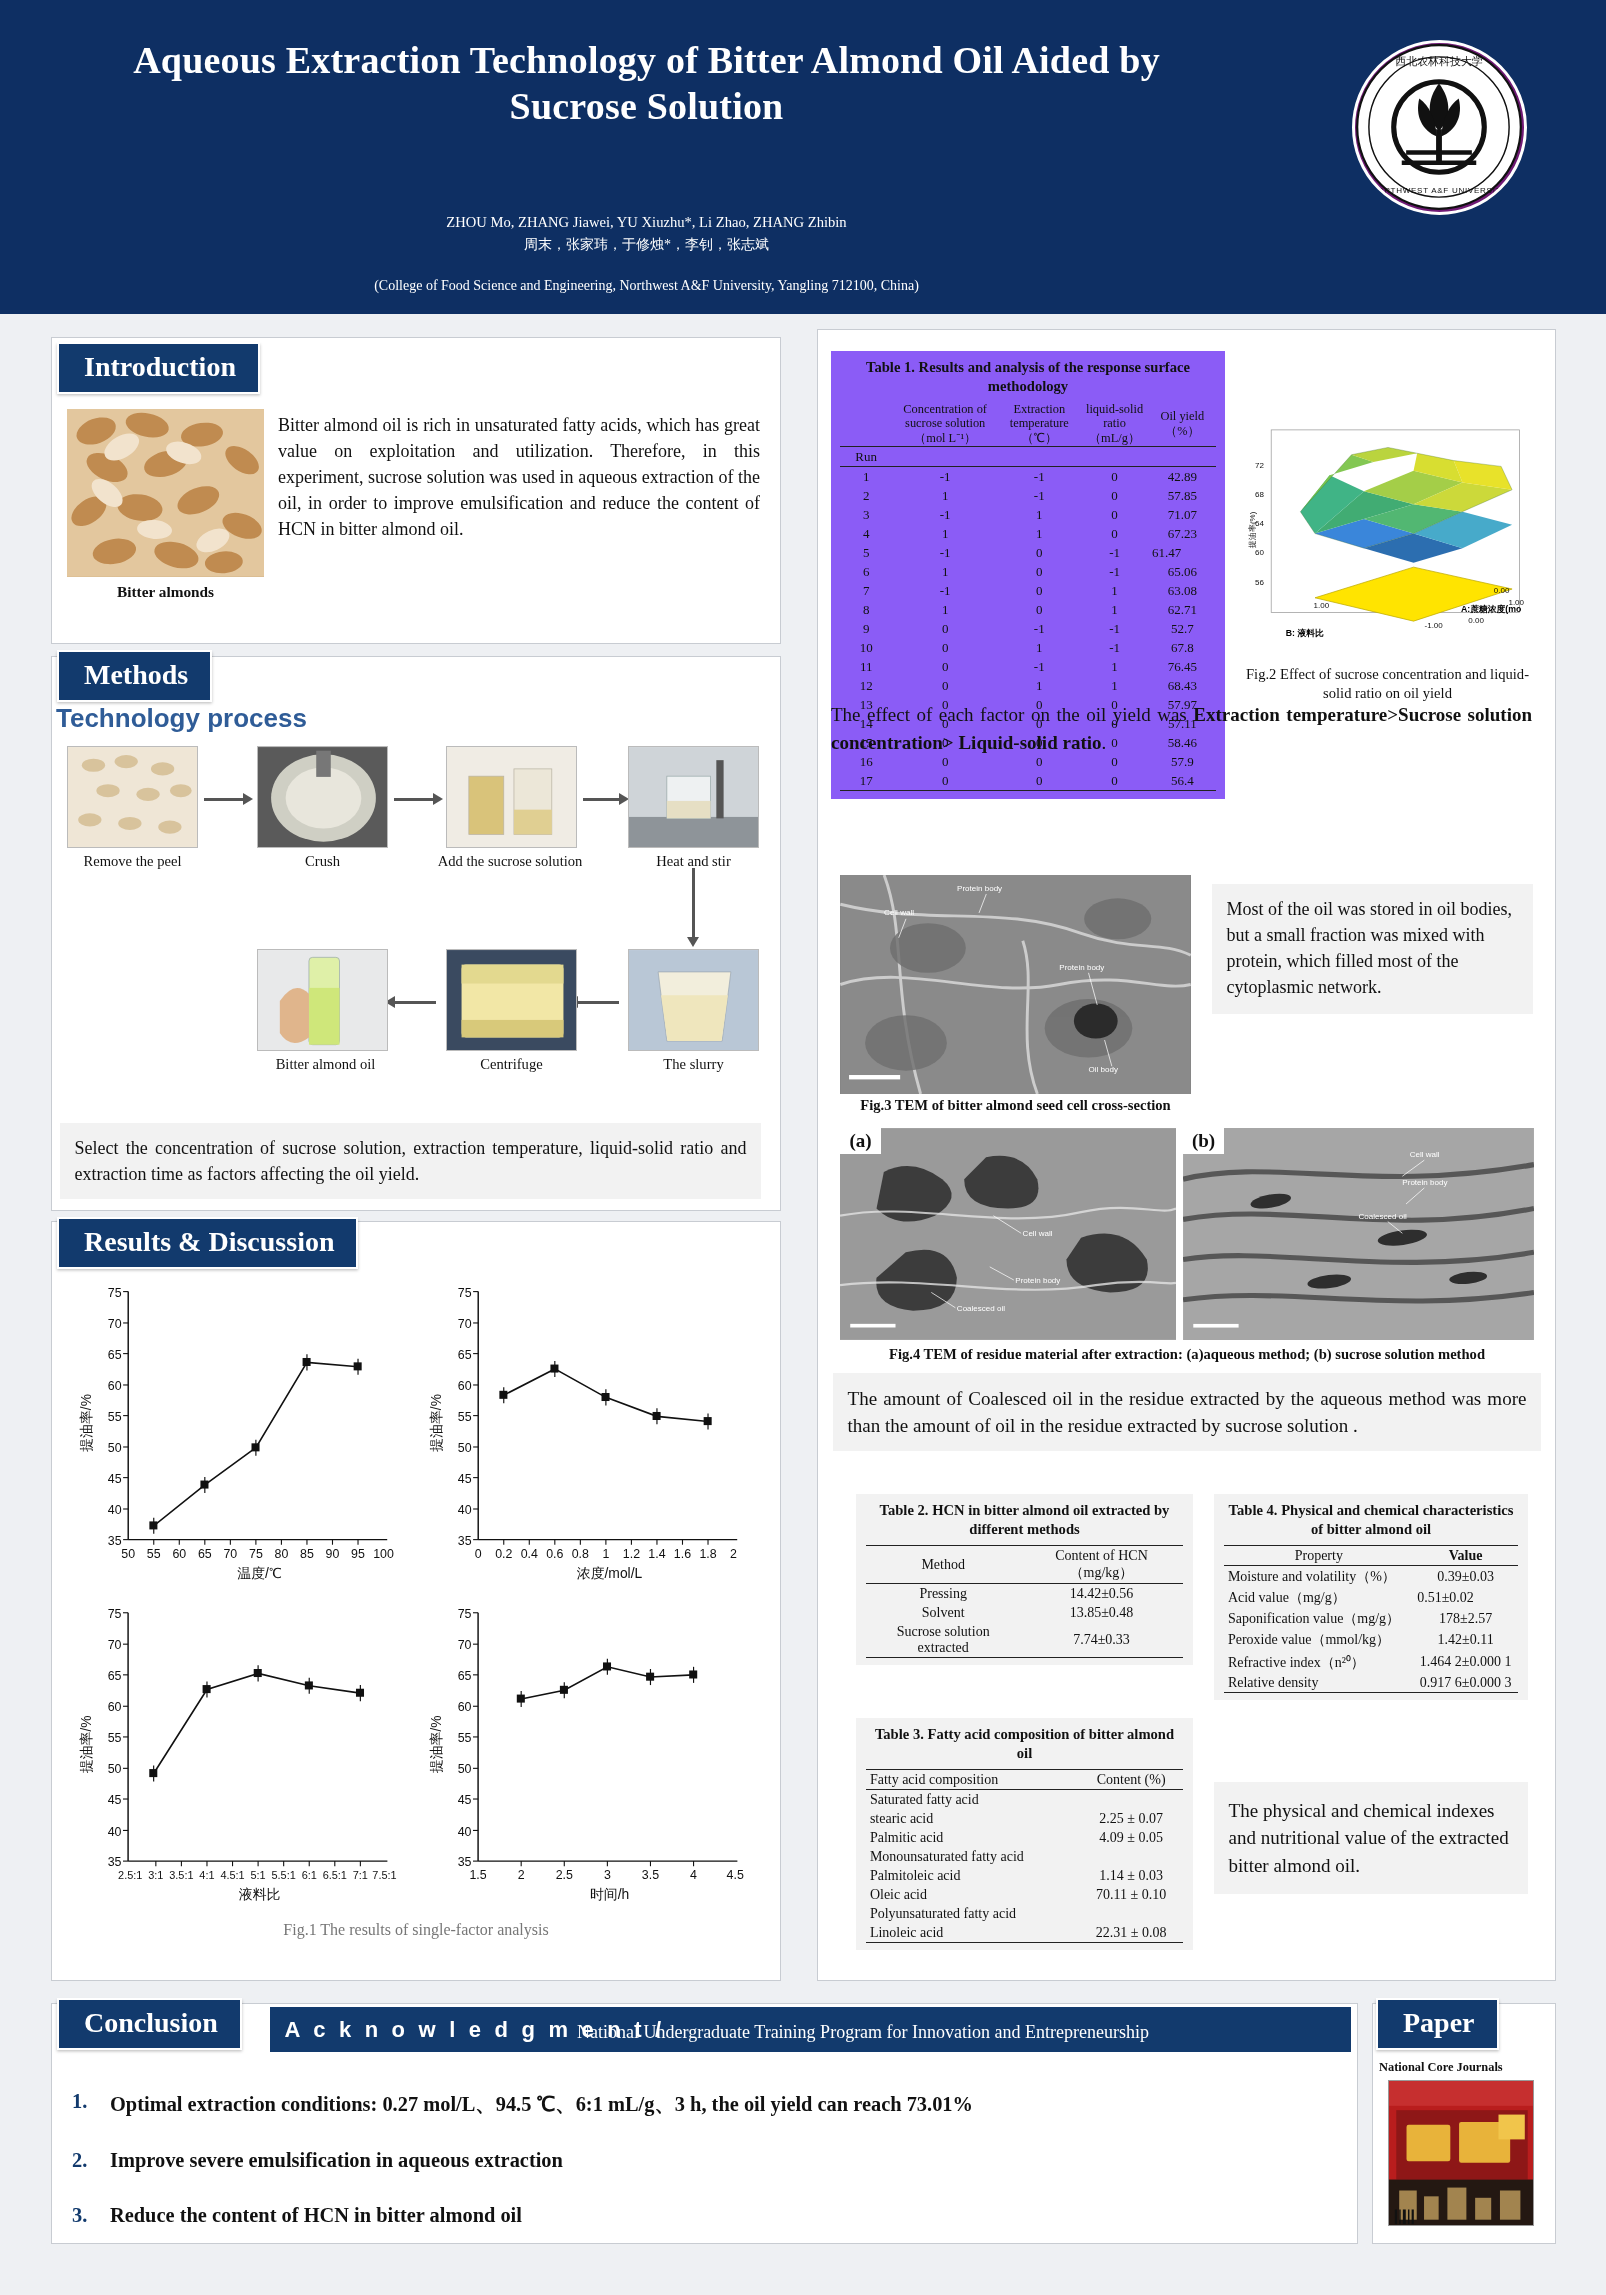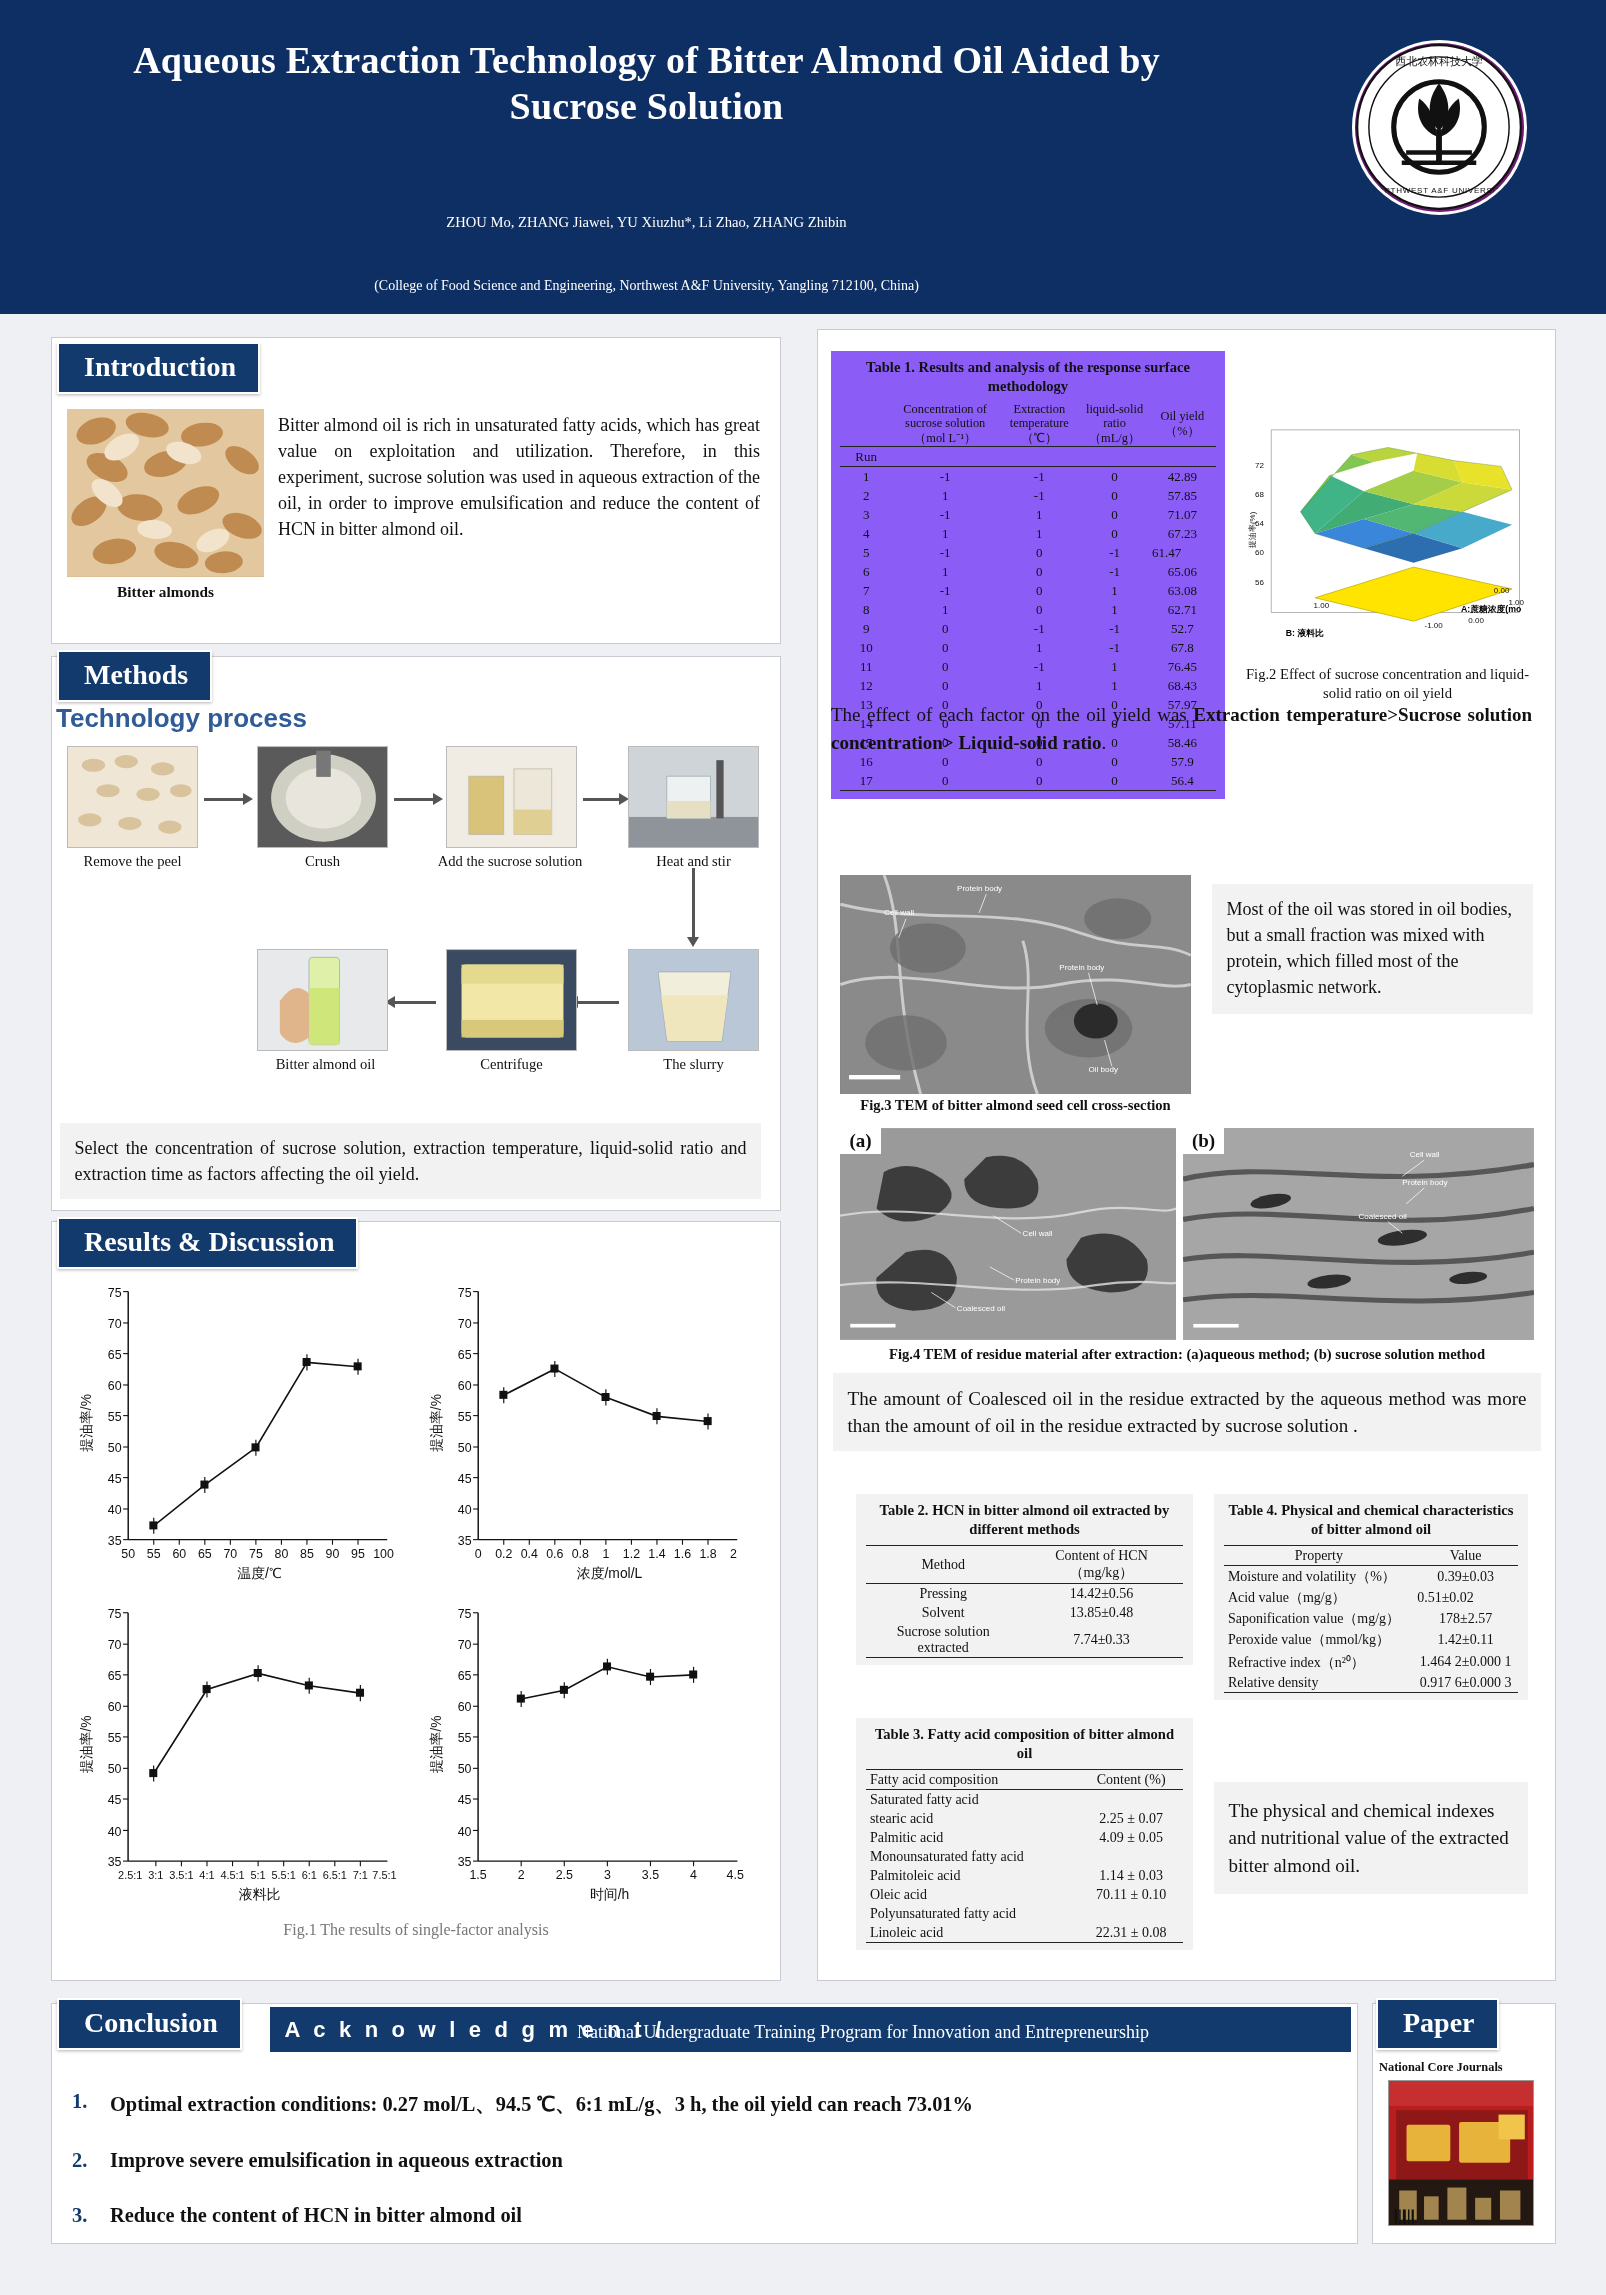--- a/index.html
+++ b/index.html
@@ -119,20 +119,21 @@
   }
   svg { display:block; }
 </style>
 </head>
 <body>
 
 <div class="header">
   <div class="header-title">Aqueous Extraction Technology of Bitter Almond Oil Aided by Sucrose Solution</div>
   <div class="header-authors">
     <div>ZHOU Mo, ZHANG Jiawei, YU Xiuzhu*, Li Zhao, ZHANG Zhibin</div>
+    <div class="cn">周末，张家玮，于修烛*，李钊，张志斌</div>
   </div>
   <div class="header-affil">(College of Food Science and Engineering, Northwest A&amp;F University, Yangling 712100, China)</div>
 
   <div class="logo">
     <svg width="168" height="168" viewBox="0 0 230 230">
       <circle cx="115" cy="115" r="112" fill="#fff" stroke="#111" stroke-width="3"></circle>
       <circle cx="115" cy="115" r="96" fill="#fff" stroke="#111" stroke-width="2"></circle>
       <circle cx="115" cy="115" r="62" fill="none" stroke="#111" stroke-width="7"></circle>
       <path d="M115 55 C98 78 98 104 115 120 C132 104 132 78 115 55 Z" fill="#111"></path>
       <path d="M88 76 C82 100 92 120 112 128 C110 104 102 86 88 76 Z" fill="#111"></path>
@@ -903,21 +904,21 @@
       </tbody>
   </table>
 </div>
 
 <div style="position:absolute; left:1214px; top:1494px; width:314px; background:#f2f2f2; padding:7.3px 10.2px;">
   <div class="tbl-title">Table 4. Physical and chemical characteristics of bitter almond oil</div>
   <table class="tbl" style="width:100%; margin-top:5.8px; font-size:14px;">
     <thead>
         <tr>
       <th class="hr-t hr-b" style="text-align:center; font-weight:normal">Property</th>
-      <th class="hr-t hr-b" style="text-align:center; font-weight:normal">Value</th>
+      <th class="hr-t hr-b" style="text-align:center; font-weight:bold">Value</th>
     </tr>
       </thead>
     <tbody id="table4-body">
         <tr>
           <td style="text-align: left;">Moisture and volatility（%）</td>
           <td style="text-align: center;">0.39±0.03</td>
         </tr>
         <tr>
           <td style="text-align: left;">Acid value（mg/g）</td>
           <td style="text-align: left; margin-top: 23px;">0.51±0.02</td>

